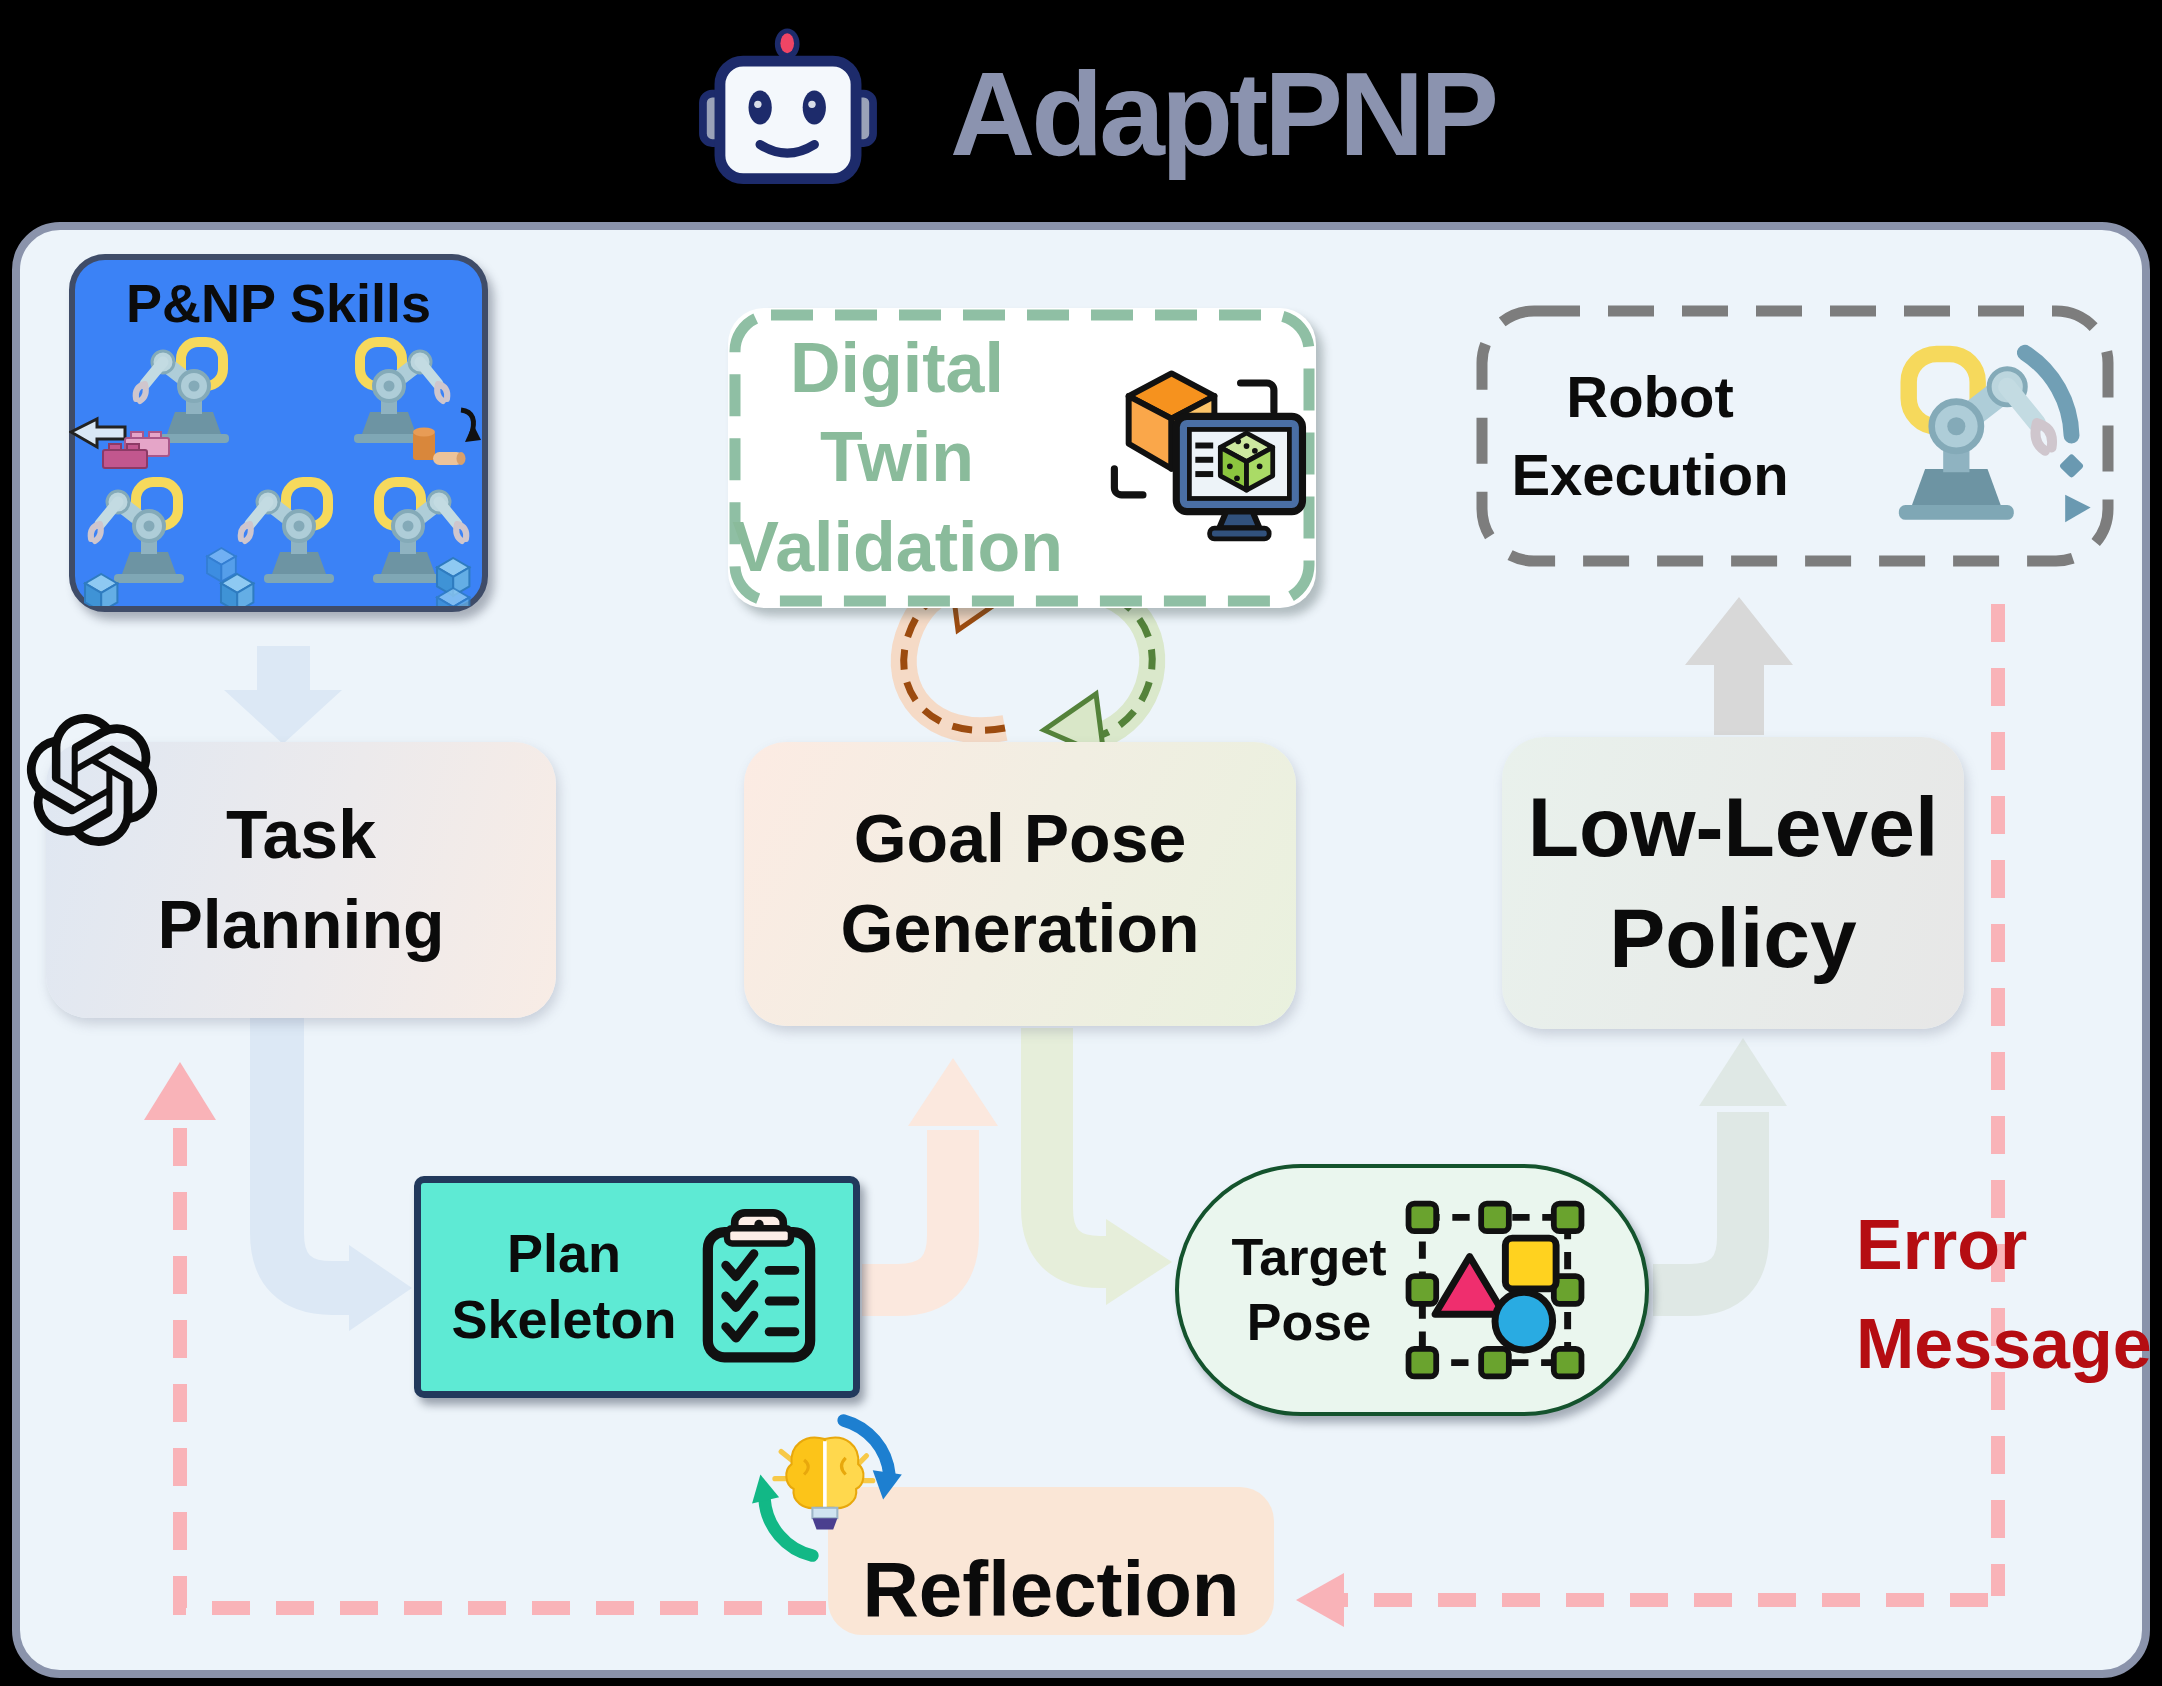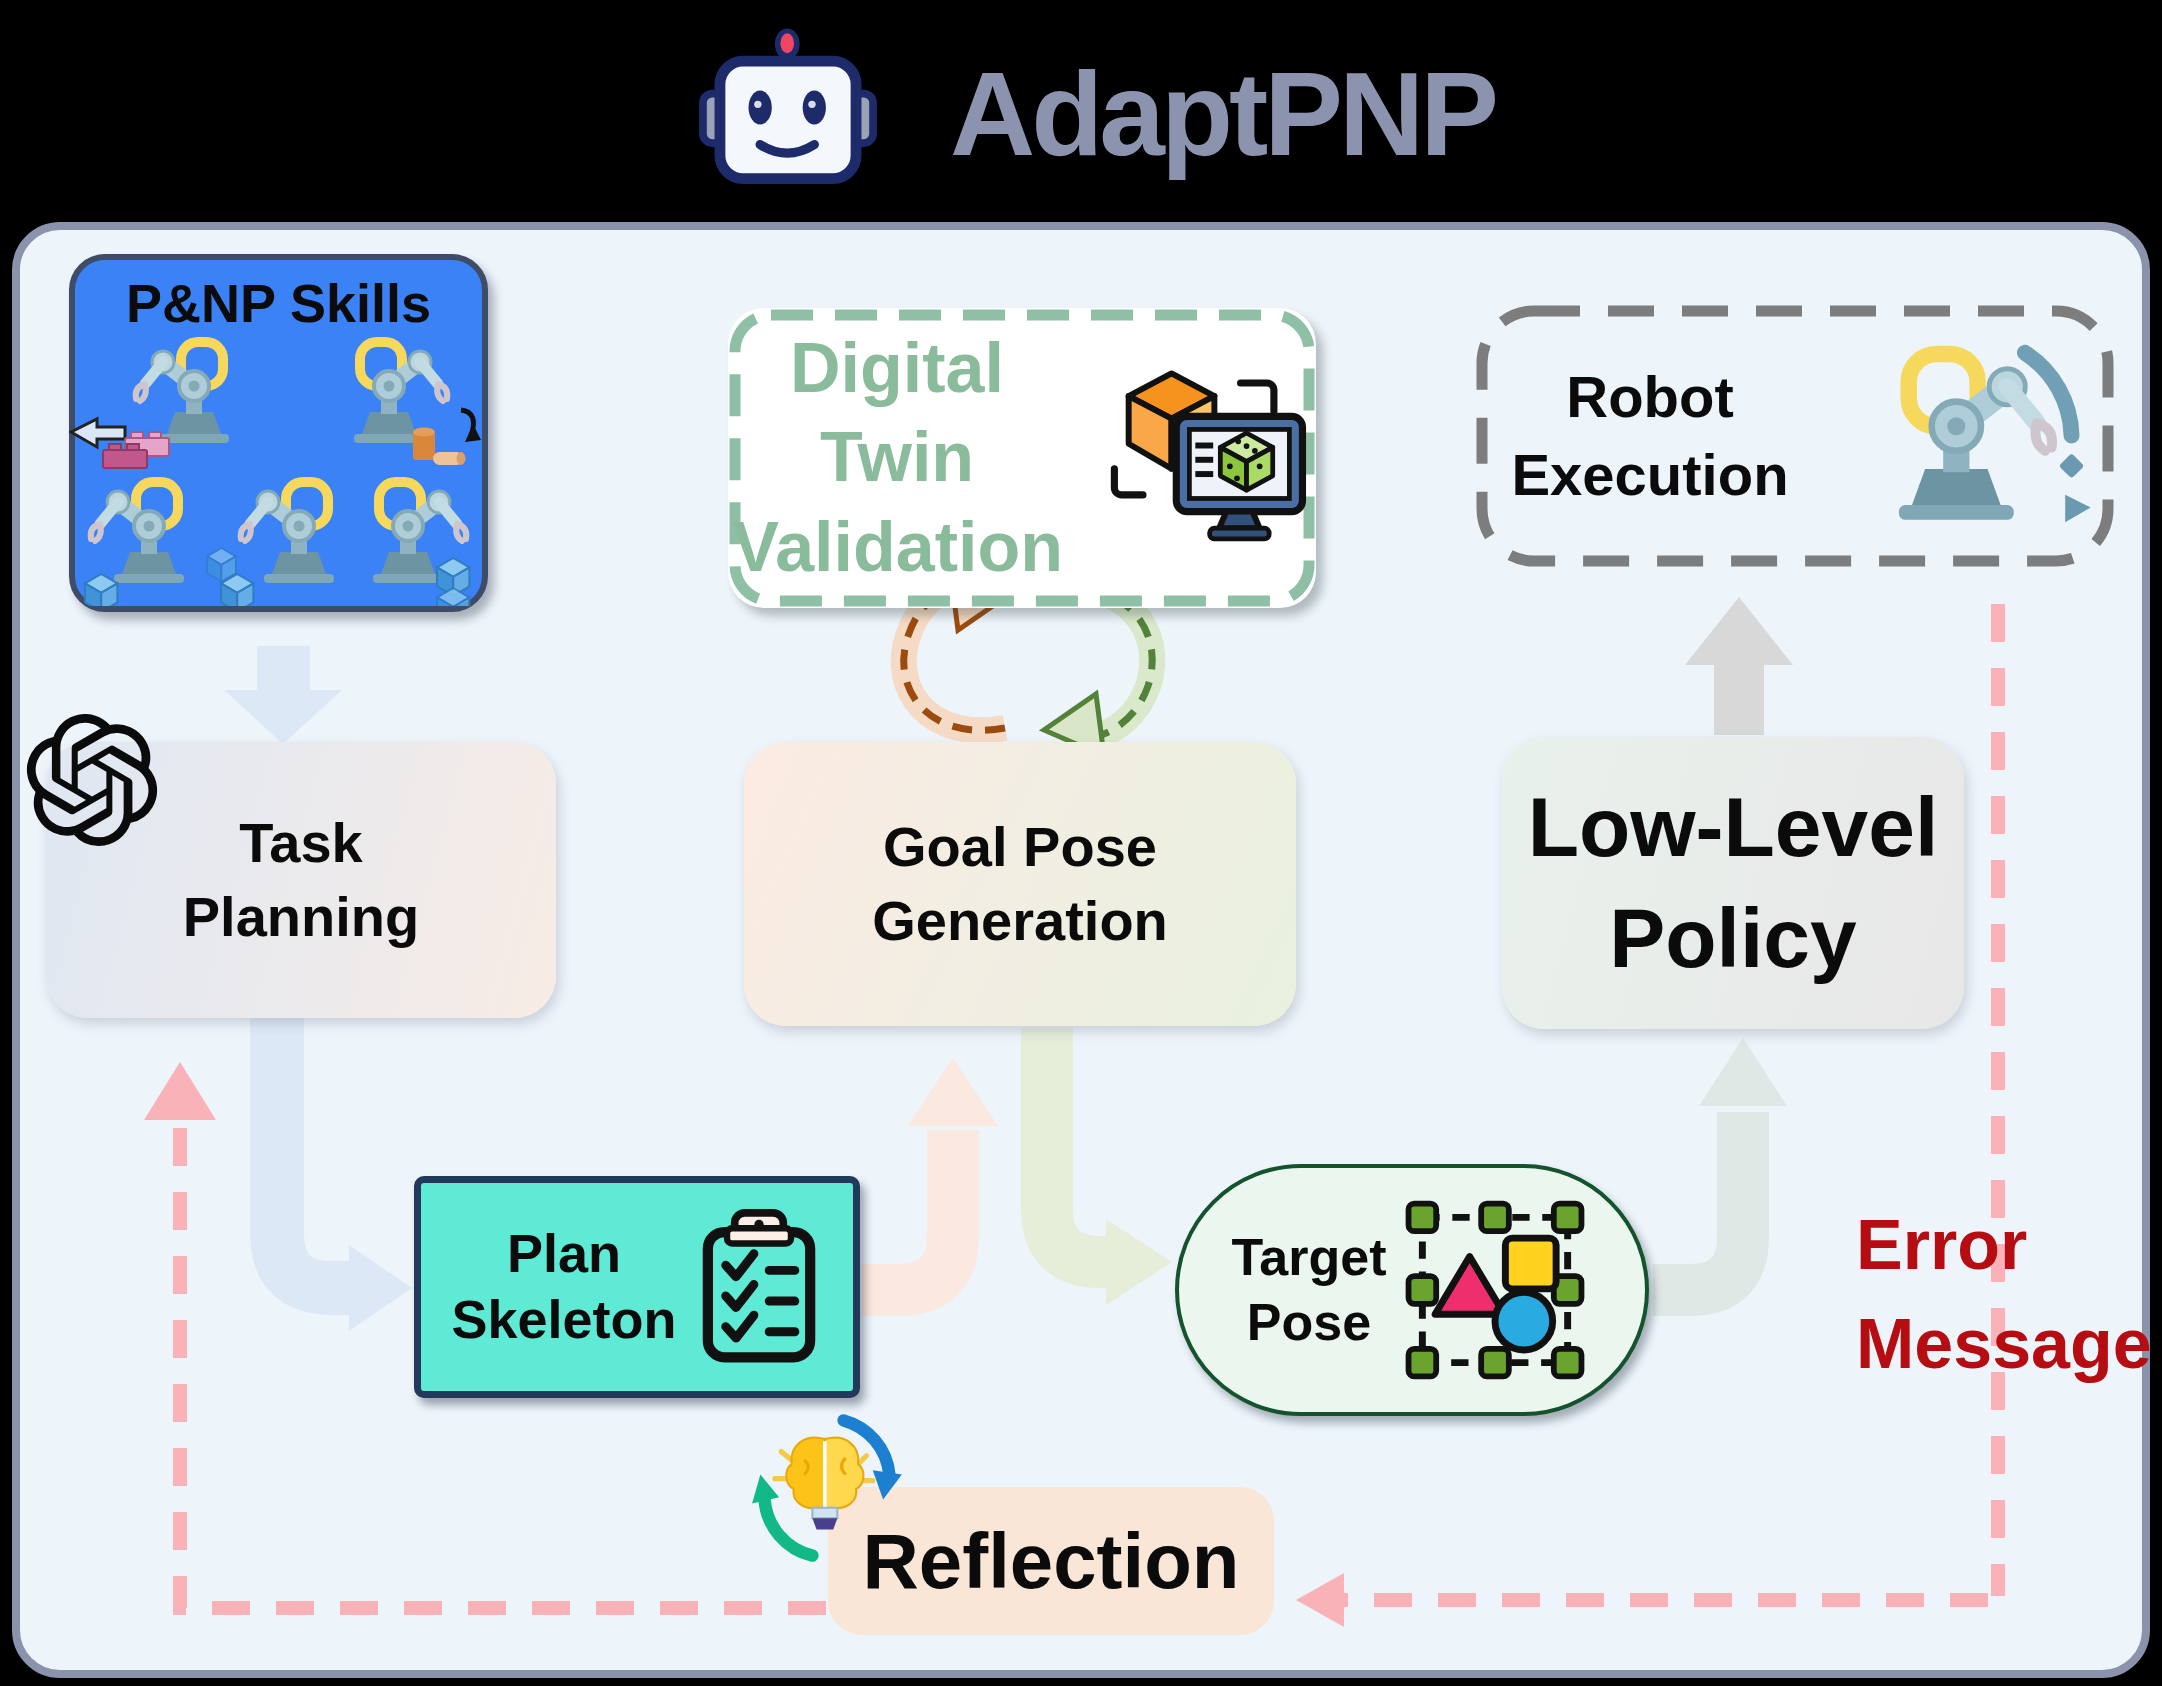--- a/index.html
+++ b/index.html
@@ -27,35 +27,35 @@
   .dtv-icon{position:relative;width:250px;height:230px;}
 
   .rexec{left:1475px;top:304px;width:640px;height:264px;border-radius:52px;}
   .rexec-label{position:relative;font-size:58px;font-weight:700;text-align:center;line-height:1.35;width:50%;}
   .rexec-icon{position:relative;width:290px;height:196px;}
 
   .gradbox{border-radius:42px;box-shadow:3px 6px 12px rgba(110,120,140,.28);}
   .task{left:46px;top:742px;width:510px;height:276px;background:linear-gradient(105deg,#dfe7f2 0%,#eceaec 55%,#f8ece5 100%);}
   .goal{left:744px;top:742px;width:552px;height:284px;background:linear-gradient(115deg,#fcebe3 0%,#f1eee2 50%,#e9f1de 100%);}
   .lowp{left:1502px;top:737px;width:462px;height:292px;background:linear-gradient(105deg,#e9f1ec 0%,#e7e7e7 100%);}
-  .bigname{font-size:56px;font-weight:700;text-align:center;line-height:1.32;}
+  .bigname{font-size:68px;font-weight:700;text-align:center;line-height:1.32;}
   .lowp .bigname{font-size:84px;}
   .openai{position:absolute;left:26px;top:714px;width:132px;height:132px;z-index:3;}
 
   .plansk{left:414px;top:1176px;width:446px;height:222px;background:#5eead4;border:7px solid #22395c;
           border-radius:10px;box-shadow:5px 7px 9px rgba(30,40,60,.40);gap:18px;}
   .plansk-label{font-size:54px;font-weight:700;text-align:center;line-height:1.22;}
   .plansk-icon{width:128px;height:156px;}
 
   .targetp{left:1175px;top:1164px;width:474px;height:252px;background:#eaf6ee;border:4px solid #14532d;
            border-radius:126px;box-shadow:5px 7px 9px rgba(30,40,60,.35);gap:10px;}
   .targetp-label{font-size:52px;font-weight:700;text-align:center;line-height:1.25;}
   .targetp-icon{width:196px;height:196px;}
 
-  .reflect{left:828px;top:1487px;width:446px;height:148px;background:#fae6d6;border-radius:34px;}
+  .reflect{left:828px;top:1487px;width:446px;height:148px;background:#fae6d6;border-radius:34px;align-items:flex-end;}
   .reflect-label{font-size:78px;font-weight:700;}
   .brain{position:absolute;left:750px;top:1410px;width:156px;height:156px;z-index:3;}
 
   .errmsg{position:absolute;left:1856px;top:1196px;width:260px;z-index:3;text-align:left;
           font-size:70px;font-weight:700;line-height:1.42;color:#b50d12;}
   .line{display:block;}
 </style>
 </head>
 <body>
 

